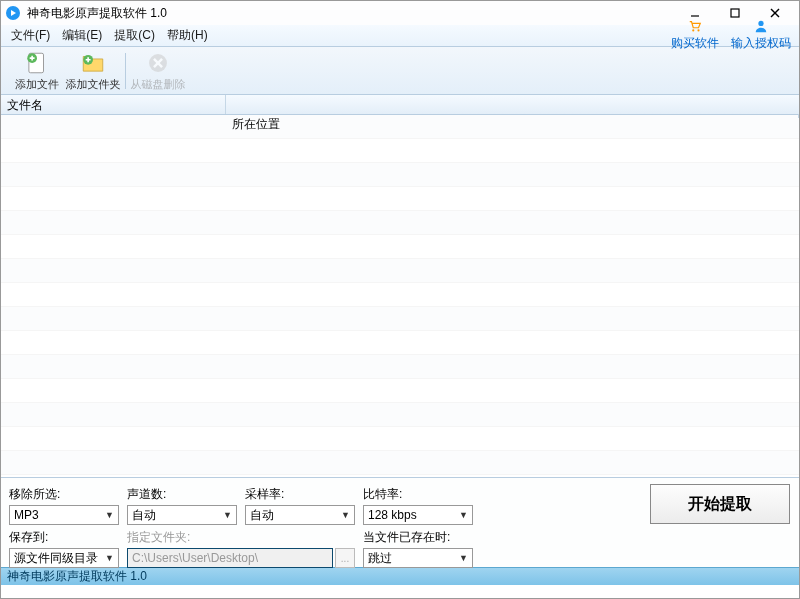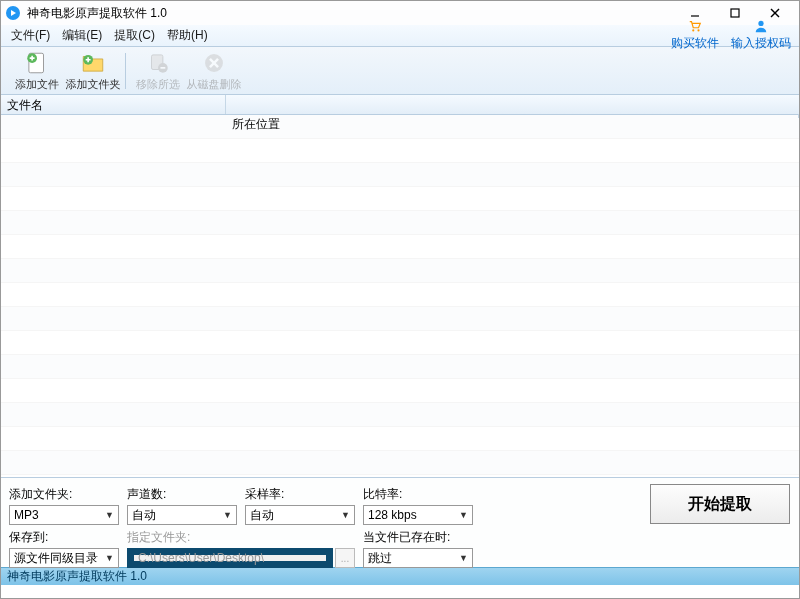--- a/index.html
+++ b/index.html
@@ -26,21 +26,21 @@
 .table-body { height: 362px; background: #fff; overflow-y: auto; }
 .row { height: 24px; border-bottom: 1px solid #f5f5f5; }
 .row:nth-child(odd) { background: #fbfcfd; }
 .bottom-panel { height: 90px; background: #fdfefe; border-top: 1px solid #b8cde0; padding: 6px 8px 4px 8px; display: flex; }
 .settings-grid { flex: 1; display: grid; grid-template-columns: 110px 110px 110px 110px; grid-template-rows: auto auto auto auto; gap: 2px 8px; align-content: start; }
 .lbl { color: #000; font-size: 12px; padding-top: 2px; }
 .lbl.disabled { color: #999; }
 .combo { height: 20px; border: 1px solid #999; background: #fff; display: flex; align-items: center; padding: 0 4px; position: relative; cursor: pointer; }
 .combo-val { flex: 1; white-space: nowrap; overflow: hidden; }
 .combo-arrow { margin-left: 4px; font-size: 9px; color: #333; }
-.text-input { height: 20px; border: 7px solid #0c4a6e; background: #f0f0f0; color: #999; padding: 0 4px; display: flex; align-items: center; }
+.text-input { height: 20px; border: 1px solid #0c4a6e; background: #f0f0f0; color: #999; padding: 0 4px; display: flex; align-items: center; }
 .browse-btn { height: 20px; width: 20px; border: 1px solid #999; background: #f5f5f5; display: flex; align-items: center; justify-content: center; cursor: pointer; font-size: 10px; }
 .browse-btn.disabled { color: #aaa; border-color: #bbb; cursor: default; }
 .row2-folder { grid-column: 2 / 4; display: flex; gap: 2px; }
 .row2-folder .text-input { flex: 1; }
 .start-wrap { width: 150px; display: flex; justify-content: center; padding-left: 8px; }
 .start-btn { width: 140px; height: 40px; border: 1px solid #888; background: linear-gradient(#fdfdfd, #ececec); font-size: 16px; font-weight: bold; display: flex; align-items: center; justify-content: center; cursor: pointer; }
 .statusbar { height: 18px; background: linear-gradient(#9fd4f0, #7ec3e8); border-top: 1px solid #5ca8d0; padding: 1px 6px; color: #003a5c; font-size: 11px; display: flex; align-items: center; }
 </style>
 </head>
 <body>
@@ -108,28 +108,20 @@
     <svg width="26" height="26" viewBox="0 0 32 32">
         <path d="M4 8h8l3 3h13v15H4z" fill="#ffd86b" stroke="#caa53d"></path>
         <circle cx="10" cy="12" r="6" fill="#5cb85c"></circle>
         <path d="M10 9v6M7 12h6" stroke="#fff" stroke-width="2"></path>
       </svg>
     <span class="tool-label">添加文件夹</span>
   </div>
   <div class="tool-sep"></div>
   <div class="tool-btn disabled">
     <svg width="26" height="26" viewBox="0 0 32 32">
-        <rect x="8" y="6" width="14" height="18" rx="2" fill="#ddd" stroke="#aaa"></rect>
-        <circle cx="22" cy="22" r="6" fill="#bbb"></circle>
-        <line x1="19" y1="22" x2="25" y2="22" stroke="#fff" stroke-width="2"></line>
-      </svg>
-    <span class="tool-label">移除所选</span>
-  </div>
-  <div class="tool-btn disabled">
-    <svg width="26" height="26" viewBox="0 0 32 32">
         <circle cx="16" cy="16" r="11" fill="#ccc"></circle>
         <line x1="11" y1="11" x2="21" y2="21" stroke="#fff" stroke-width="3"></line>
         <line x1="21" y1="11" x2="11" y2="21" stroke="#fff" stroke-width="3"></line>
       </svg>
     <span class="tool-label">从磁盘删除</span>
   </div>
 </div>
 
 <div class="table-header">
   <div class="th th-filename">文件名</div>
@@ -148,21 +140,21 @@
   <div class="row"></div>
   <div class="row"></div>
   <div class="row"></div>
   <div class="row"></div>
   <div class="row"></div>
   <div class="row"></div>
 </div>
 
 <div class="bottom-panel">
   <div class="settings-grid">
-    <div class="lbl">添加文件夹:</div>
+    <div class="lbl">移除所选:</div>
     <div class="lbl">声道数:</div>
     <div class="lbl">采样率:</div>
     <div class="lbl">比特率:</div>
 
     <div class="combo">
         <span class="combo-val">MP3</span>
         <span class="combo-arrow">▼</span>
       </div>
     <div class="combo">
         <span class="combo-val">自动</span>

